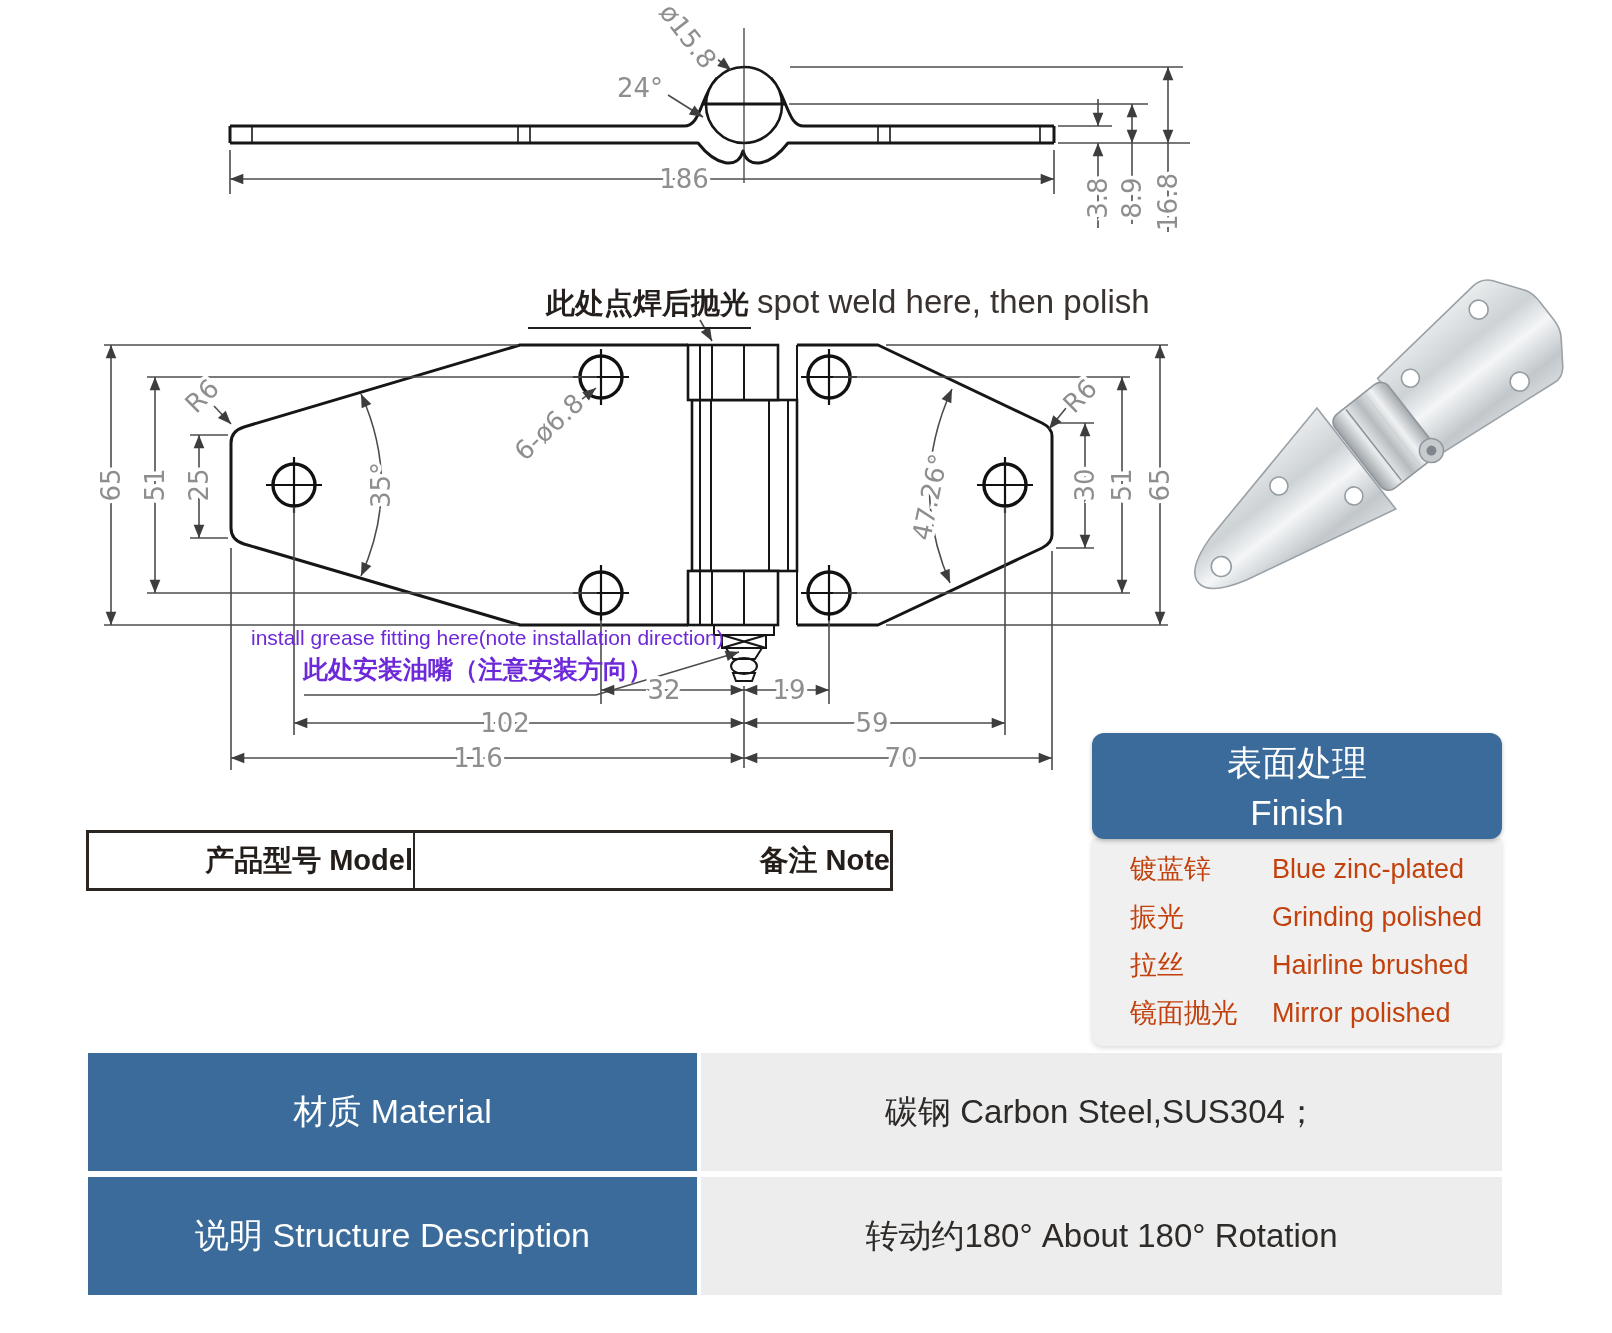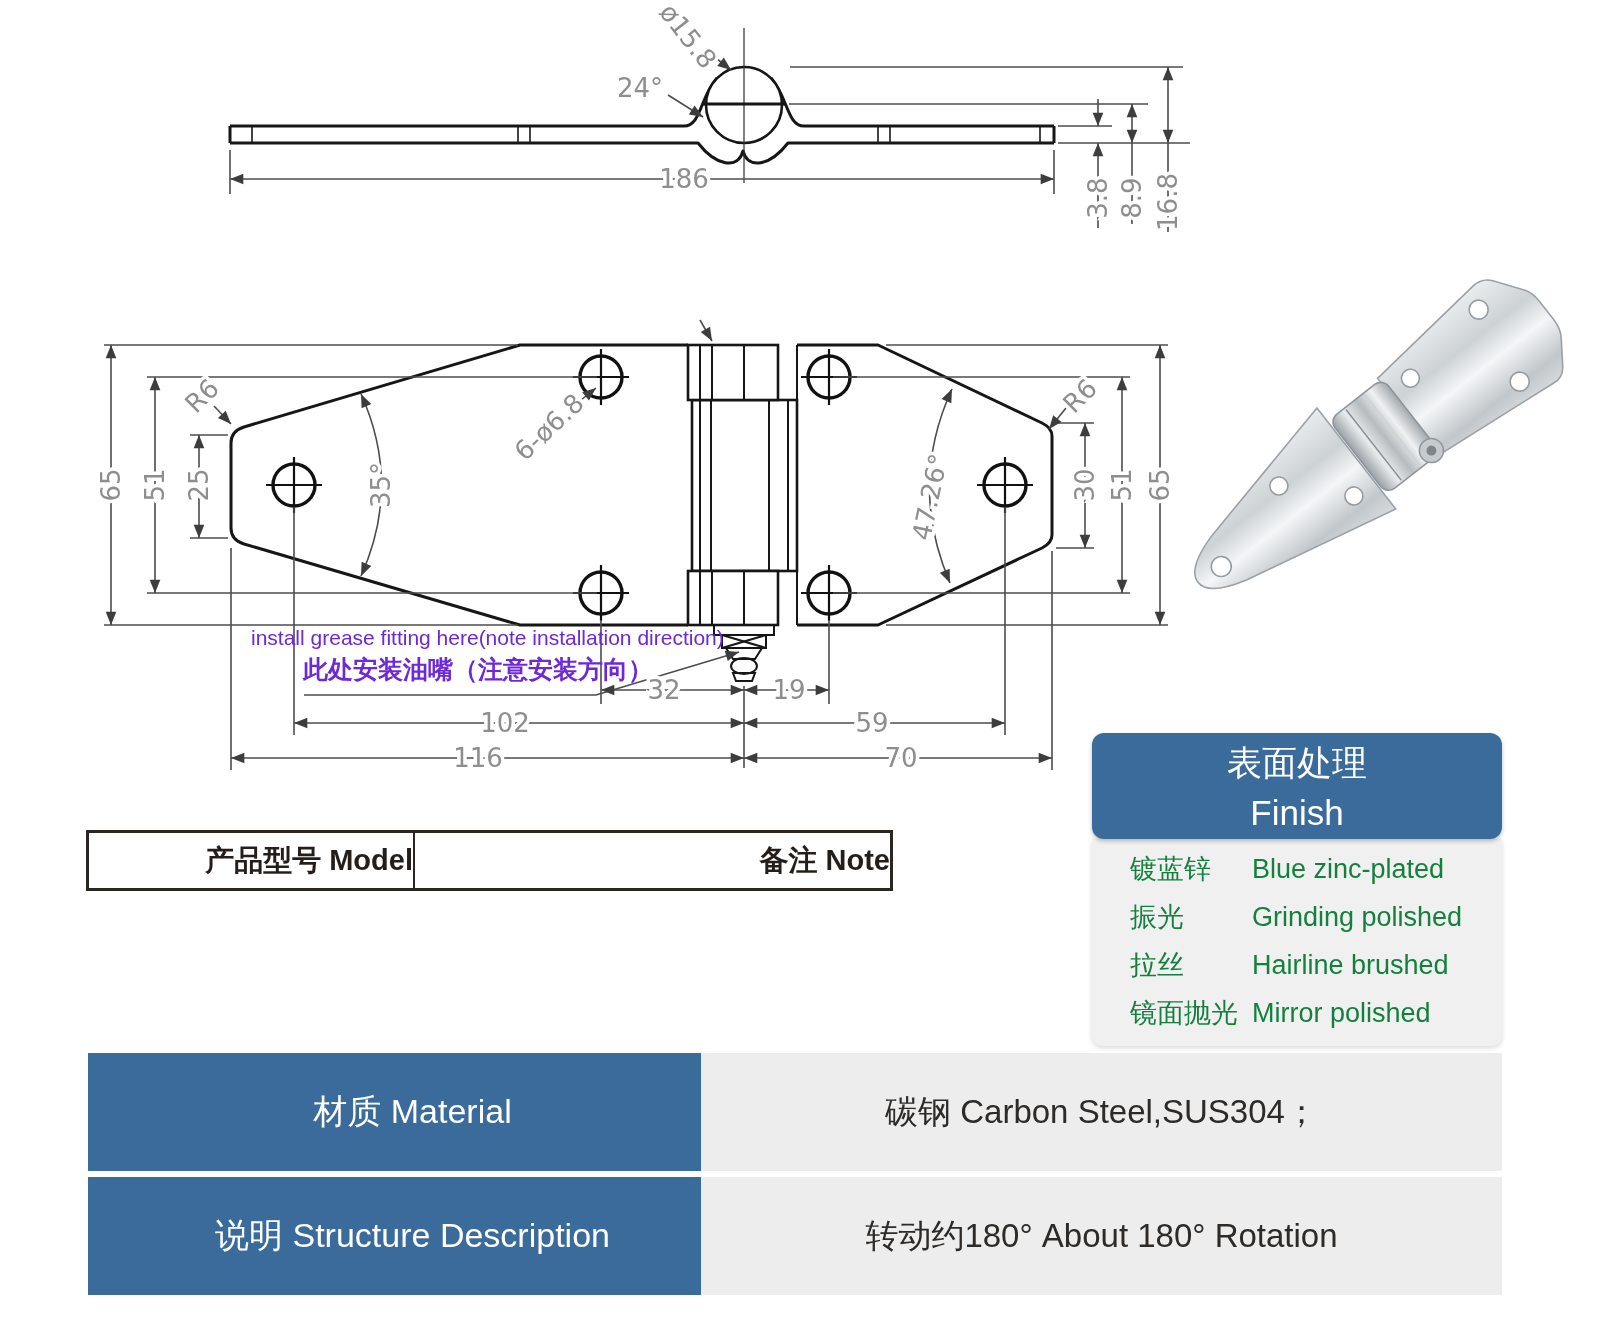--- a/index.html
+++ b/index.html
@@ -37,27 +37,27 @@
   .mtable tr{height:56px;}
   .mtable tr.hd{height:58px;}
 
   
   .fin-head{left:1092px;top:733px;width:410px;height:106px;background:#3a6b9a;border-radius:12px;
             display:flex;flex-direction:column;align-items:center;justify-content:center;gap:6px;
             color:#ffffff;font-size:35px;box-shadow:0 2px 4px rgba(0,0,0,.25);z-index:2;text-align:right;}
   .fin-body{left:1092px;top:839px;width:410px;height:207px;background:#f0f0f1;
             border-radius:0 0 10px 10px;box-shadow:0 2px 5px rgba(0,0,0,.15);
             padding-top:6px;box-sizing:border-box;z-index:1;}
-  .fin-row{height:48px;display:flex;align-items:center;padding-left:38px;color:#15803d;font-size:27px;}
+  .fin-row{height:48px;display:flex;align-items:center;padding-left:38px;color:#c2410c;font-size:27px;gap:20px;}
   .fin-row .zh{min-width:114px;}
   .fin-row .en{margin-left:8px;text-align:right;}
 
   
   .spec-label{width:609px;height:118px;left:88px;background:#3a6b9a;color:#ffffff;
-              display:flex;align-items:center;justify-content:center;font-size:34px;padding-left:20px;}
+              display:flex;align-items:center;justify-content:center;font-size:34px;}
   .spec-value{width:801px;height:118px;left:701px;background:#ededee;color:#2d2a27;
               display:flex;align-items:center;justify-content:center;font-size:33px;}
   .r1{top:1053px;} .r2{top:1177px;}
 </style>
 </head>
 <body>
 
 <div class="page">
 
   <svg class="abs" style="left:0;top:0;" width="1612" height="800" viewBox="0 0 1612 800">
@@ -226,20 +226,24 @@
       <text class="dim" x="505" y="723">102</text>
       <line class="dl" x1="744" y1="723" x2="1005" y2="723" marker-start="url(#ar)" marker-end="url(#ar)"></line>
       <text class="dim" x="872" y="723">59</text>
       <line class="dl" x1="231" y1="758" x2="744" y2="758" marker-start="url(#ar)" marker-end="url(#ar)"></line>
       <text class="dim" x="478" y="758">116</text>
       <line class="dl" x1="744" y1="758" x2="1052" y2="758" marker-start="url(#ar)" marker-end="url(#ar)"></line>
       <text class="dim" x="901" y="758">70</text>
     </g>
   </svg>
 
+  <div class="abs spotweld">
+    <span class="zh">此处点焊后抛光</span>
+    <span class="en">spot weld here, then polish</span>
+  </div>
 
   <div class="abs grease">
     <div class="en">install grease fitting here(note installation direction)</div>
     <div class="zh">此处安装油嘴（注意安装方向）</div>
   </div>
 
   <svg class="abs" style="left:1165px;top:248px;" width="430" height="380" viewBox="0 0 430 380">
     <defs>
       <linearGradient id="pg1" gradientUnits="userSpaceOnUse" x1="0" y1="-70" x2="0" y2="70">
         <stop offset="0" stop-color="#eef0f1"></stop>

